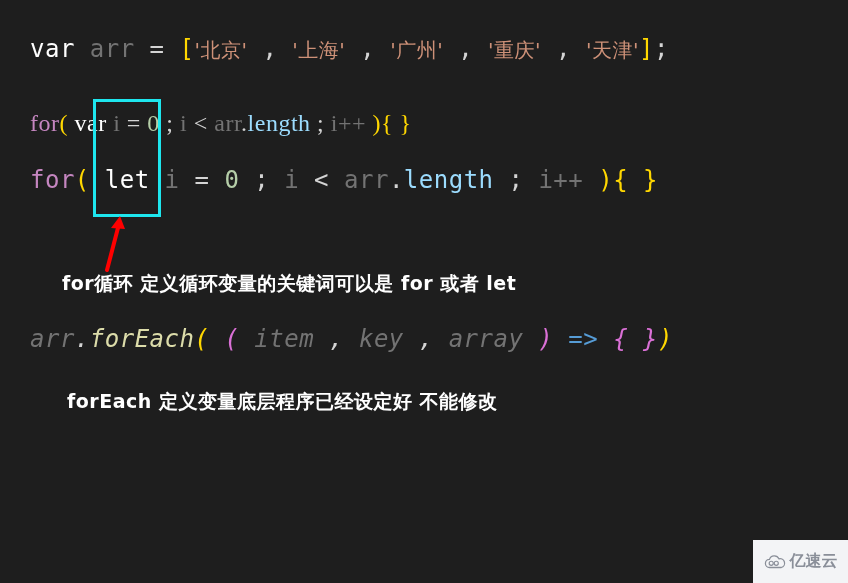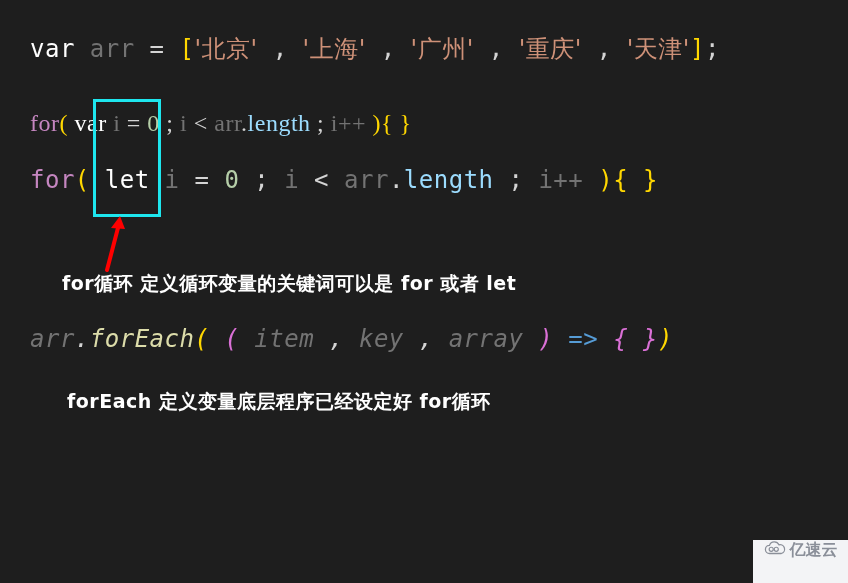--- a/index.html
+++ b/index.html
@@ -47,21 +47,21 @@
   .t-string    { color: #ce9178; }
   .t-number    { color: #b5cea8; }
   .t-func      { color: #dcdcaa; }
   .t-yellow    { color: #ffd700; }
   .t-magenta   { color: #da70d6; }
   .t-prop      { color: #9cdcfe; }
   .t-arrow     { color: #569cd6; }
 
   .cjk {
     font-family: "DejaVu Sans", "Liberation Sans", sans-serif;
-    font-size: 24px;
+    font-size: 20px;
   }
 
   
   #highlight-box {
     position: absolute;
     left: 93px;
     top: 99px;
     width: 68px;
     height: 118px;
     border: 3px solid #1ee6ee;
@@ -93,20 +93,21 @@
 
   
   #watermark {
     position: absolute;
     left: 753px;
     top: 540px;
     width: 95px;
     height: 43px;
     background: #f3f4f6;
     display: flex;
+    align-items: center;
     justify-content: center;
     gap: 4px;
   }
   #watermark .wm-text {
     color: #8a8f99;
     font-family: "DejaVu Sans", "Liberation Sans", sans-serif;
     font-size: 16px;
     font-weight: bold;
     letter-spacing: 0px;
   }
@@ -125,21 +126,21 @@
   <div class="code-line ln4"><span class="t-var">arr</span><span class="t-plain">.</span><span class="t-func">forEach</span><span class="t-yellow">(</span><span class="t-plain"> </span><span class="t-magenta">(</span><span class="t-plain"> </span><span class="t-var">item</span><span class="t-plain"> , </span><span class="t-var">key</span><span class="t-plain"> , </span><span class="t-var">array</span><span class="t-plain"> </span><span class="t-magenta">)</span><span class="t-plain"> </span><span class="t-arrow">=&gt;</span><span class="t-plain"> </span><span class="t-magenta">{</span><span class="t-plain"> </span><span class="t-magenta">}</span><span class="t-yellow">)</span></div>
 
   <div id="highlight-box"></div>
 
   <svg id="red-arrow" viewBox="0 0 40 58" xmlns="http://www.w3.org/2000/svg">
     <line x1="11" y1="56" x2="23" y2="10" stroke="#ff0000" stroke-width="4" stroke-linecap="round"></line>
     <polygon points="24,2 15,14 29,15" fill="#ff0000"></polygon>
   </svg>
 
   <div class="annotation" id="annotation-1">for循环 定义循环变量的关键词可以是 for 或者 let</div>
-  <div class="annotation" id="annotation-2">forEach 定义变量底层程序已经设定好 for循环</div>
+  <div class="annotation" id="annotation-2">forEach 定义变量底层程序已经设定好 不能修改</div>
 
   <div id="watermark">
     <svg width="22" height="16" viewBox="0 0 28 18" xmlns="http://www.w3.org/2000/svg">
       <path d="M7 16 A5.2 5.2 0 0 1 7 5.6 A6.4 6.4 0 0 1 19 5.0 A4.6 4.6 0 0 1 22 16 Z" fill="none" stroke="#8a8f99" stroke-width="1.6"></path>
       <circle cx="9.2" cy="10.6" r="2.6" fill="none" stroke="#8a8f99" stroke-width="1.5"></circle>
       <circle cx="15.6" cy="10.6" r="2.6" fill="none" stroke="#8a8f99" stroke-width="1.5"></circle>
     </svg>
     <span class="wm-text">亿速云</span>
   </div>
 

